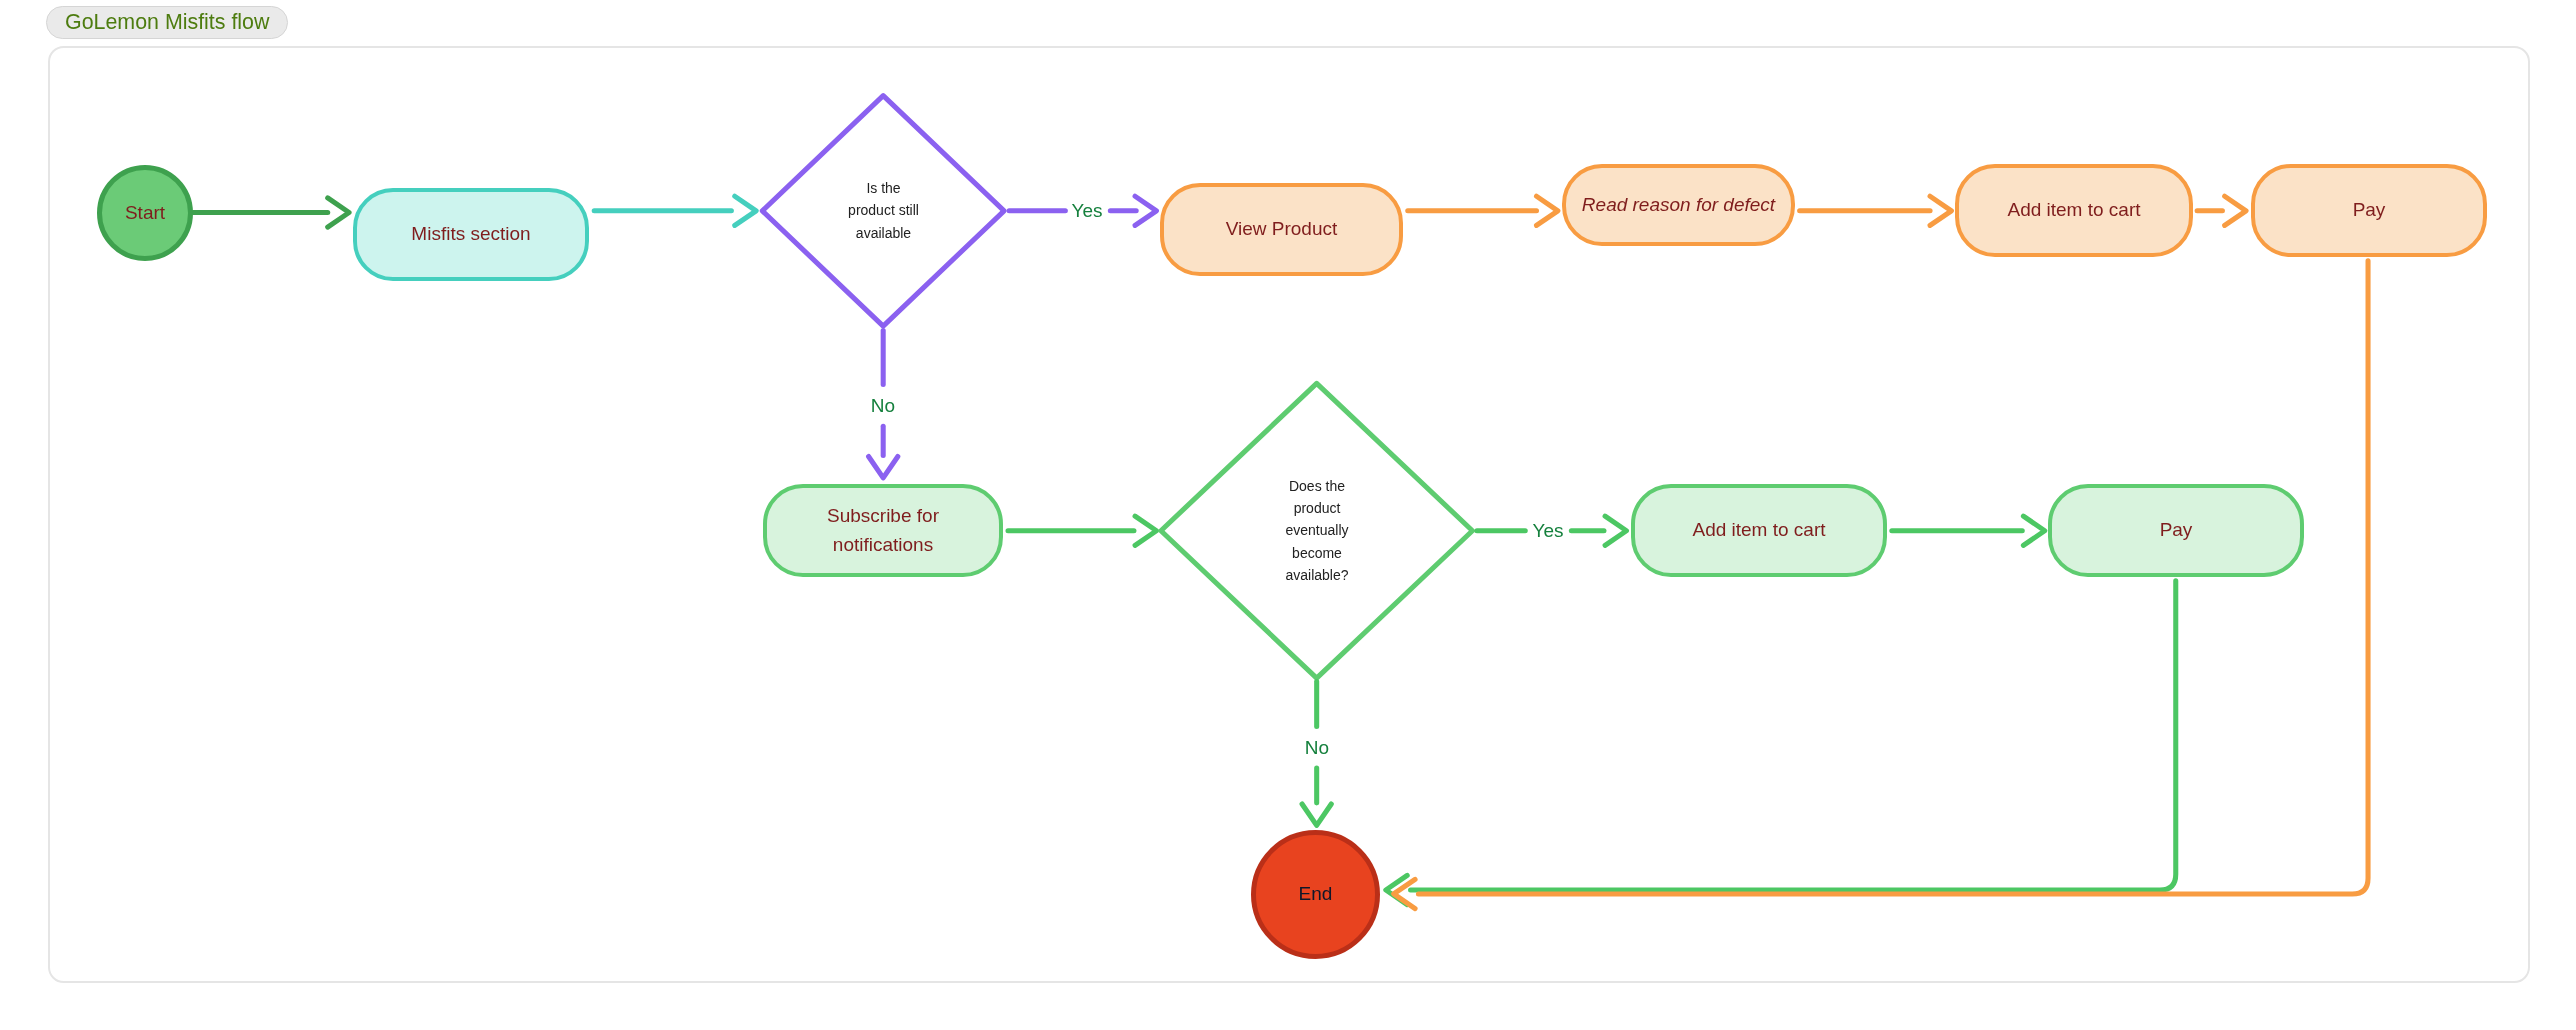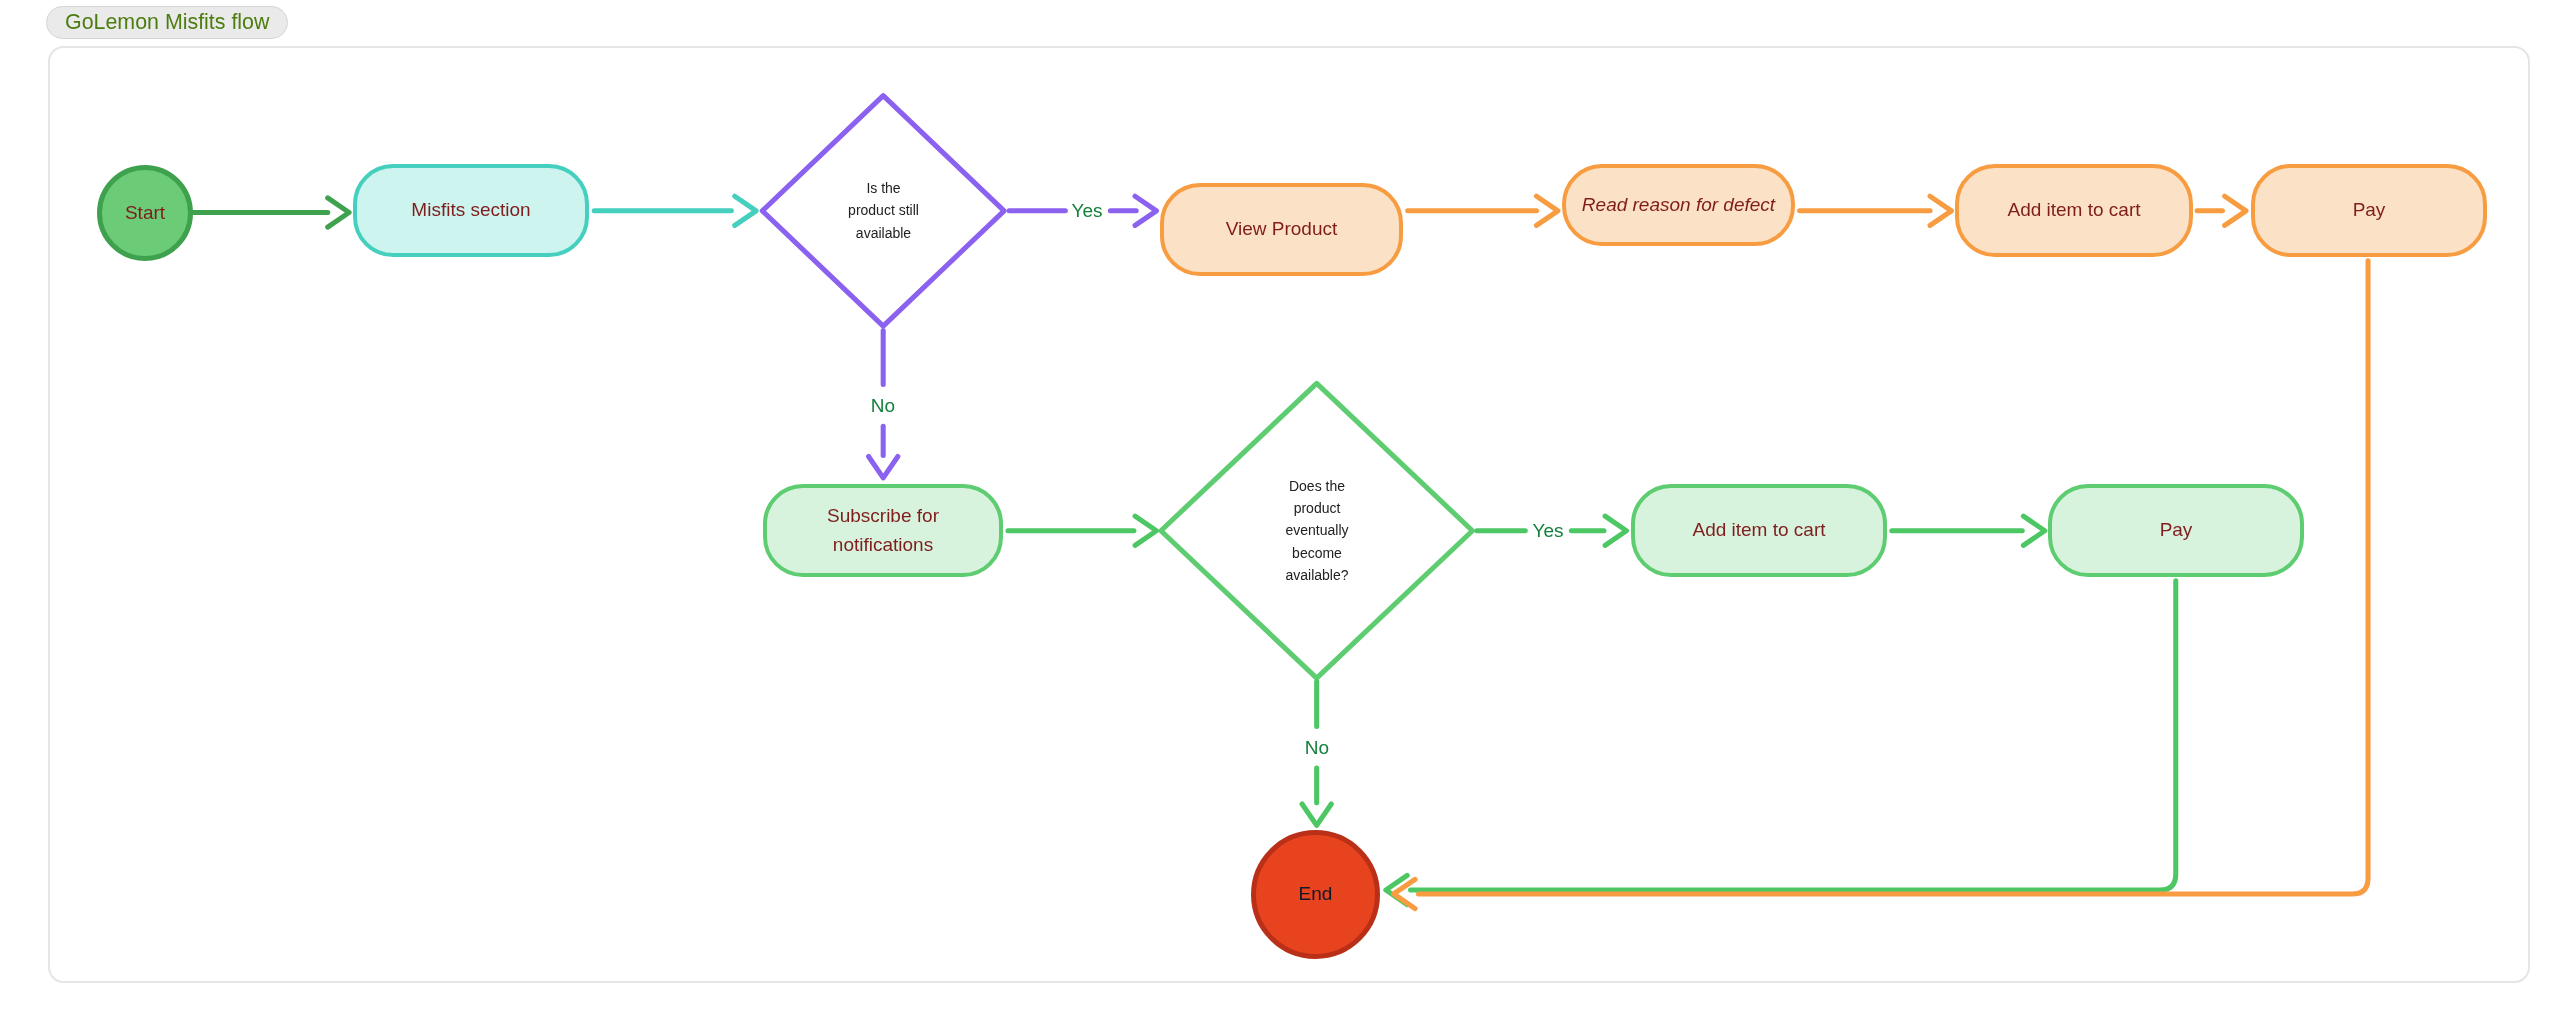--- a/index.html
+++ b/index.html
@@ -32,21 +32,21 @@
   .e-green{stroke:var(--green-arrow);}
   .diamond-purple{fill:var(--purple-fill);stroke:var(--purple-border);stroke-width:9;stroke-linejoin:round;}
   .diamond-green{fill:var(--green-fill);stroke:var(--green-border);stroke-width:9;stroke-linejoin:round;}
   
   .node{
     position:absolute;display:flex;align-items:center;justify-content:center;
     box-sizing:border-box;font-size:19px;text-align:center;color:#7f1d1d;
     line-height:1.5;white-space:pre-line;
   }
   .rect{border-radius:40px;border:4.5px solid;}
-  .rect.teal{background:var(--teal-fill);border-color:var(--teal-border);}
+  .rect.teal{background:var(--teal-fill);border-color:var(--teal-border);margin-top:24px;}
   .rect.orange{background:var(--orange-fill);border-color:var(--orange-border);}
   .rect.green{background:var(--green-fill);border-color:var(--green-border);}
   .circle{border-radius:50%;}
   .circle.start{background:var(--start-fill);border:5.6px solid var(--start-border);}
   .circle.end{background:var(--end-fill);border:5.6px solid var(--end-border);color:#0f172a;}
   .diamond-label{
     position:absolute;display:flex;align-items:center;justify-content:center;
     font-size:14px;line-height:1.6;text-align:center;color:#222;
     white-space:pre-line;pointer-events:none;
   }

